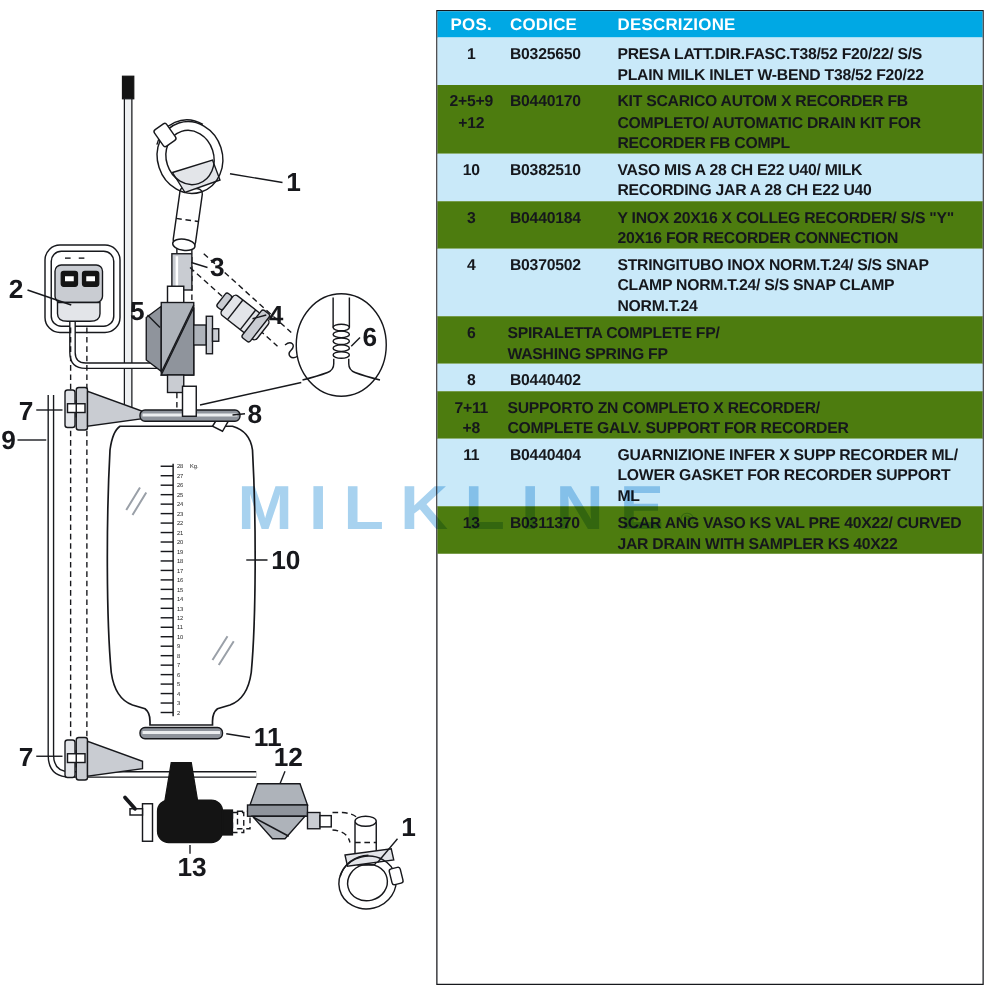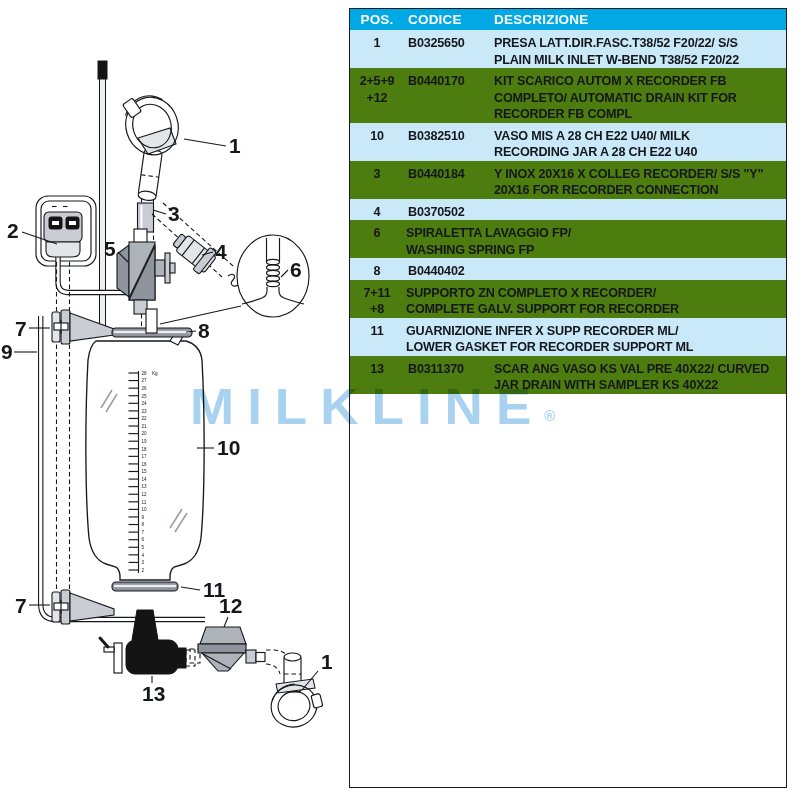--- a/index.html
+++ b/index.html
@@ -360,38 +360,42 @@
     </div>
         <div class="trow plain">
       <span class="cell-pos">3</span>
       <span class="cell-code">B0440184</span>
       <span class="cell-desc">Y INOX 20X16 X COLLEG RECORDER/ S/S "Y"
 20X16 FOR RECORDER CONNECTION</span>
     </div>
         <div class="trow alt">
       <span class="cell-pos">4</span>
       <span class="cell-code">B0370502</span>
+      <span class="cell-desc">STRINGITUBO INOX NORM.T.24/ S/S SNAP
+CLAMP NORM.T.24/ S/S SNAP CLAMP
+NORM.T.24</span>
     </div>
         <div class="trow plain">
       <span class="cell-pos">6</span>
-      <span class="cell-desc">SPIRALETTA LAVAGGIO FP/
+      <span class="cell-desc">SPIRALETTA COMPLETE FP/
 WASHING SPRING FP</span>
     </div>
         <div class="trow alt">
       <span class="cell-pos">8</span>
       <span class="cell-code">B0440402</span>
     </div>
         <div class="trow plain">
       <span class="cell-pos">7+11
 +8</span>
       <span class="cell-desc">SUPPORTO ZN COMPLETO X RECORDER/
 COMPLETE GALV. SUPPORT FOR RECORDER</span>
     </div>
         <div class="trow alt">
       <span class="cell-pos">11</span>
+      <span class="cell-code">B0440404</span>
       <span class="cell-desc">GUARNIZIONE INFER X SUPP RECORDER ML/
 LOWER GASKET FOR RECORDER SUPPORT ML</span>
     </div>
         <div class="trow plain">
       <span class="cell-pos">13</span>
       <span class="cell-code">B0311370</span>
       <span class="cell-desc">SCAR ANG VASO KS VAL PRE 40X22/ CURVED
 JAR DRAIN WITH SAMPLER KS 40X22</span>
     </div>
       </div>

